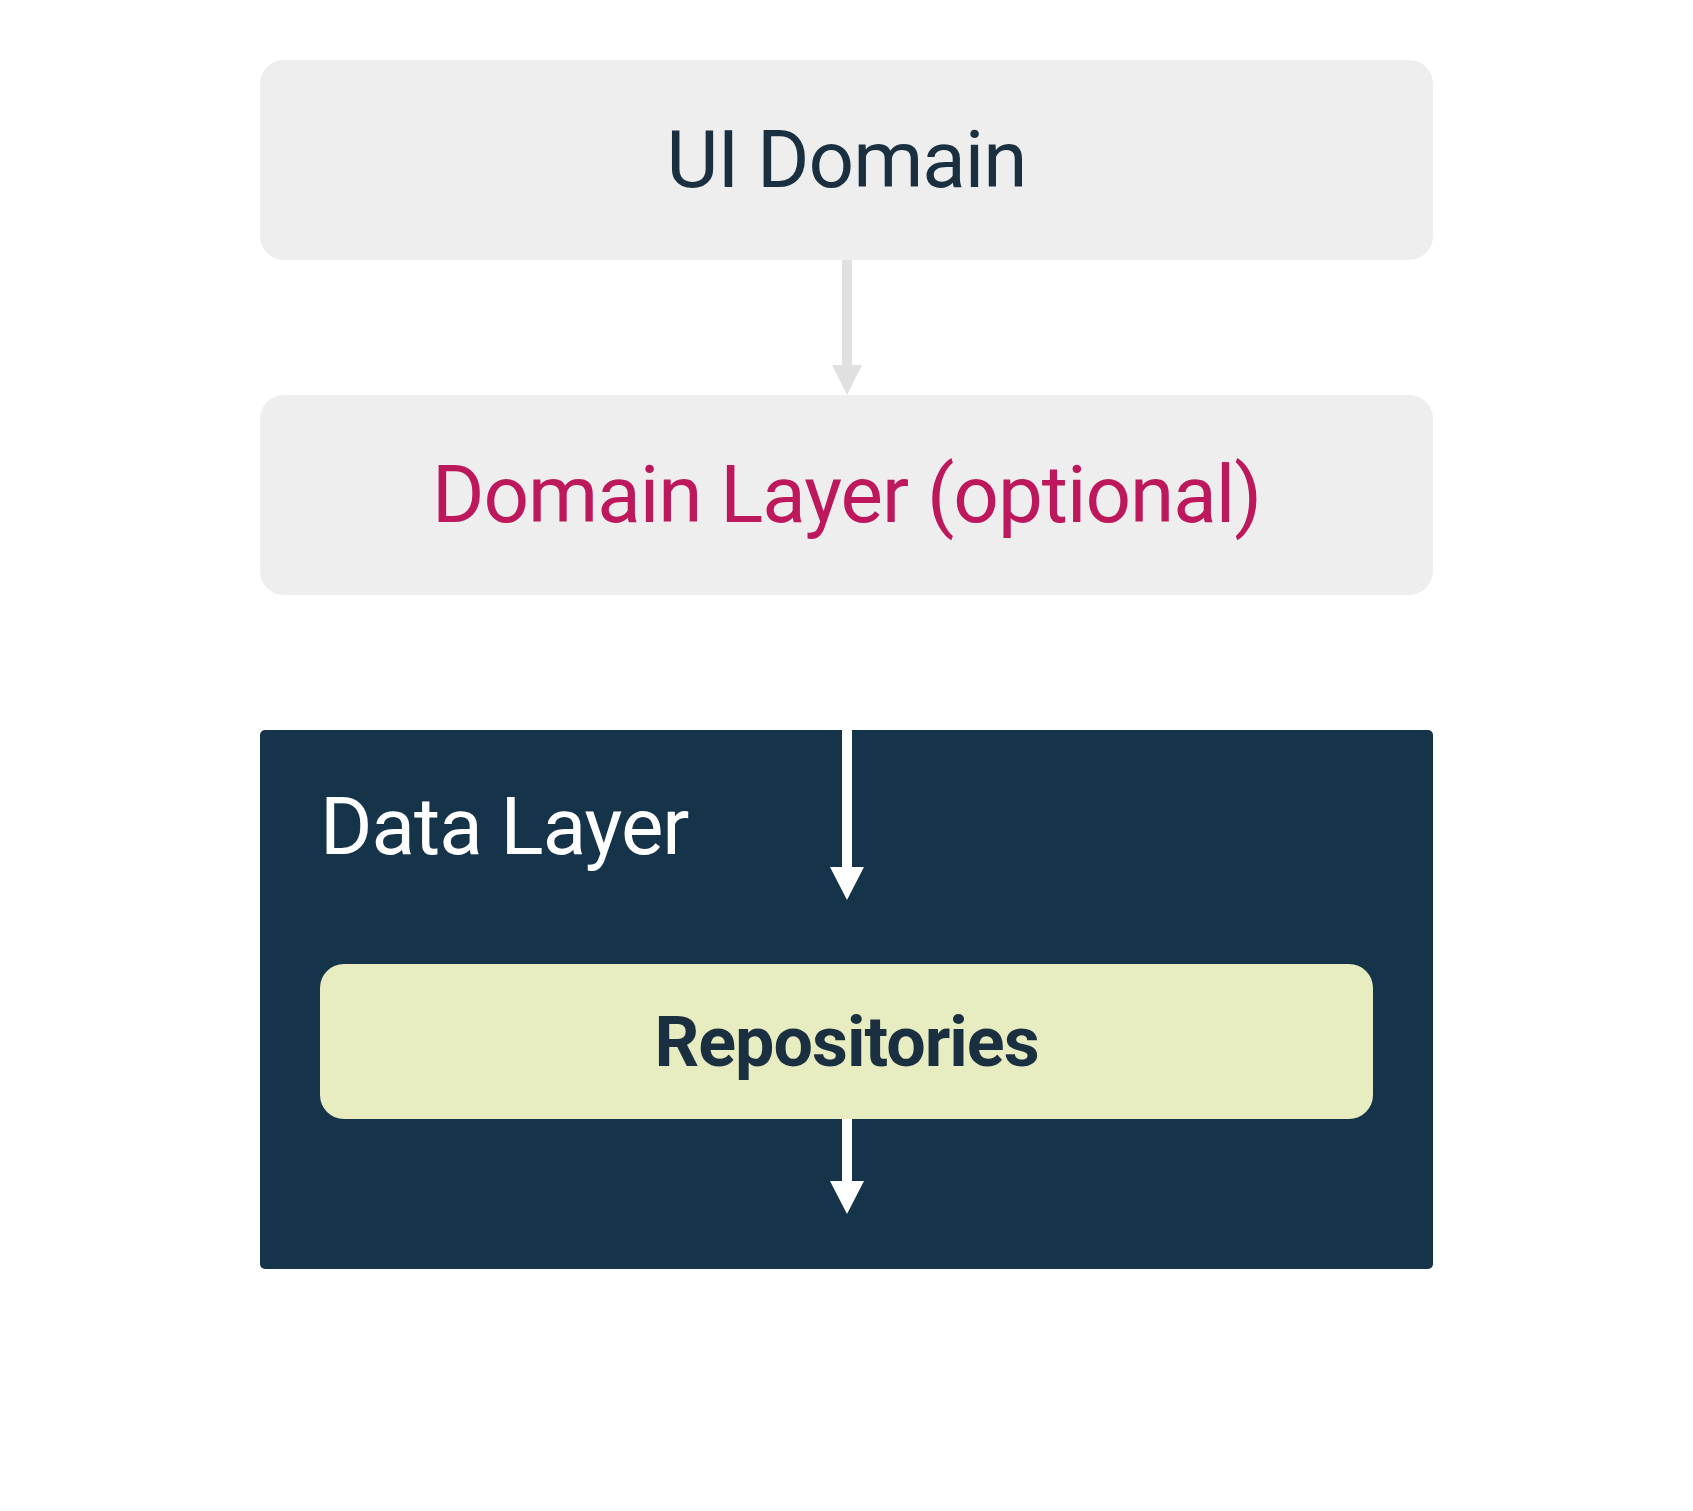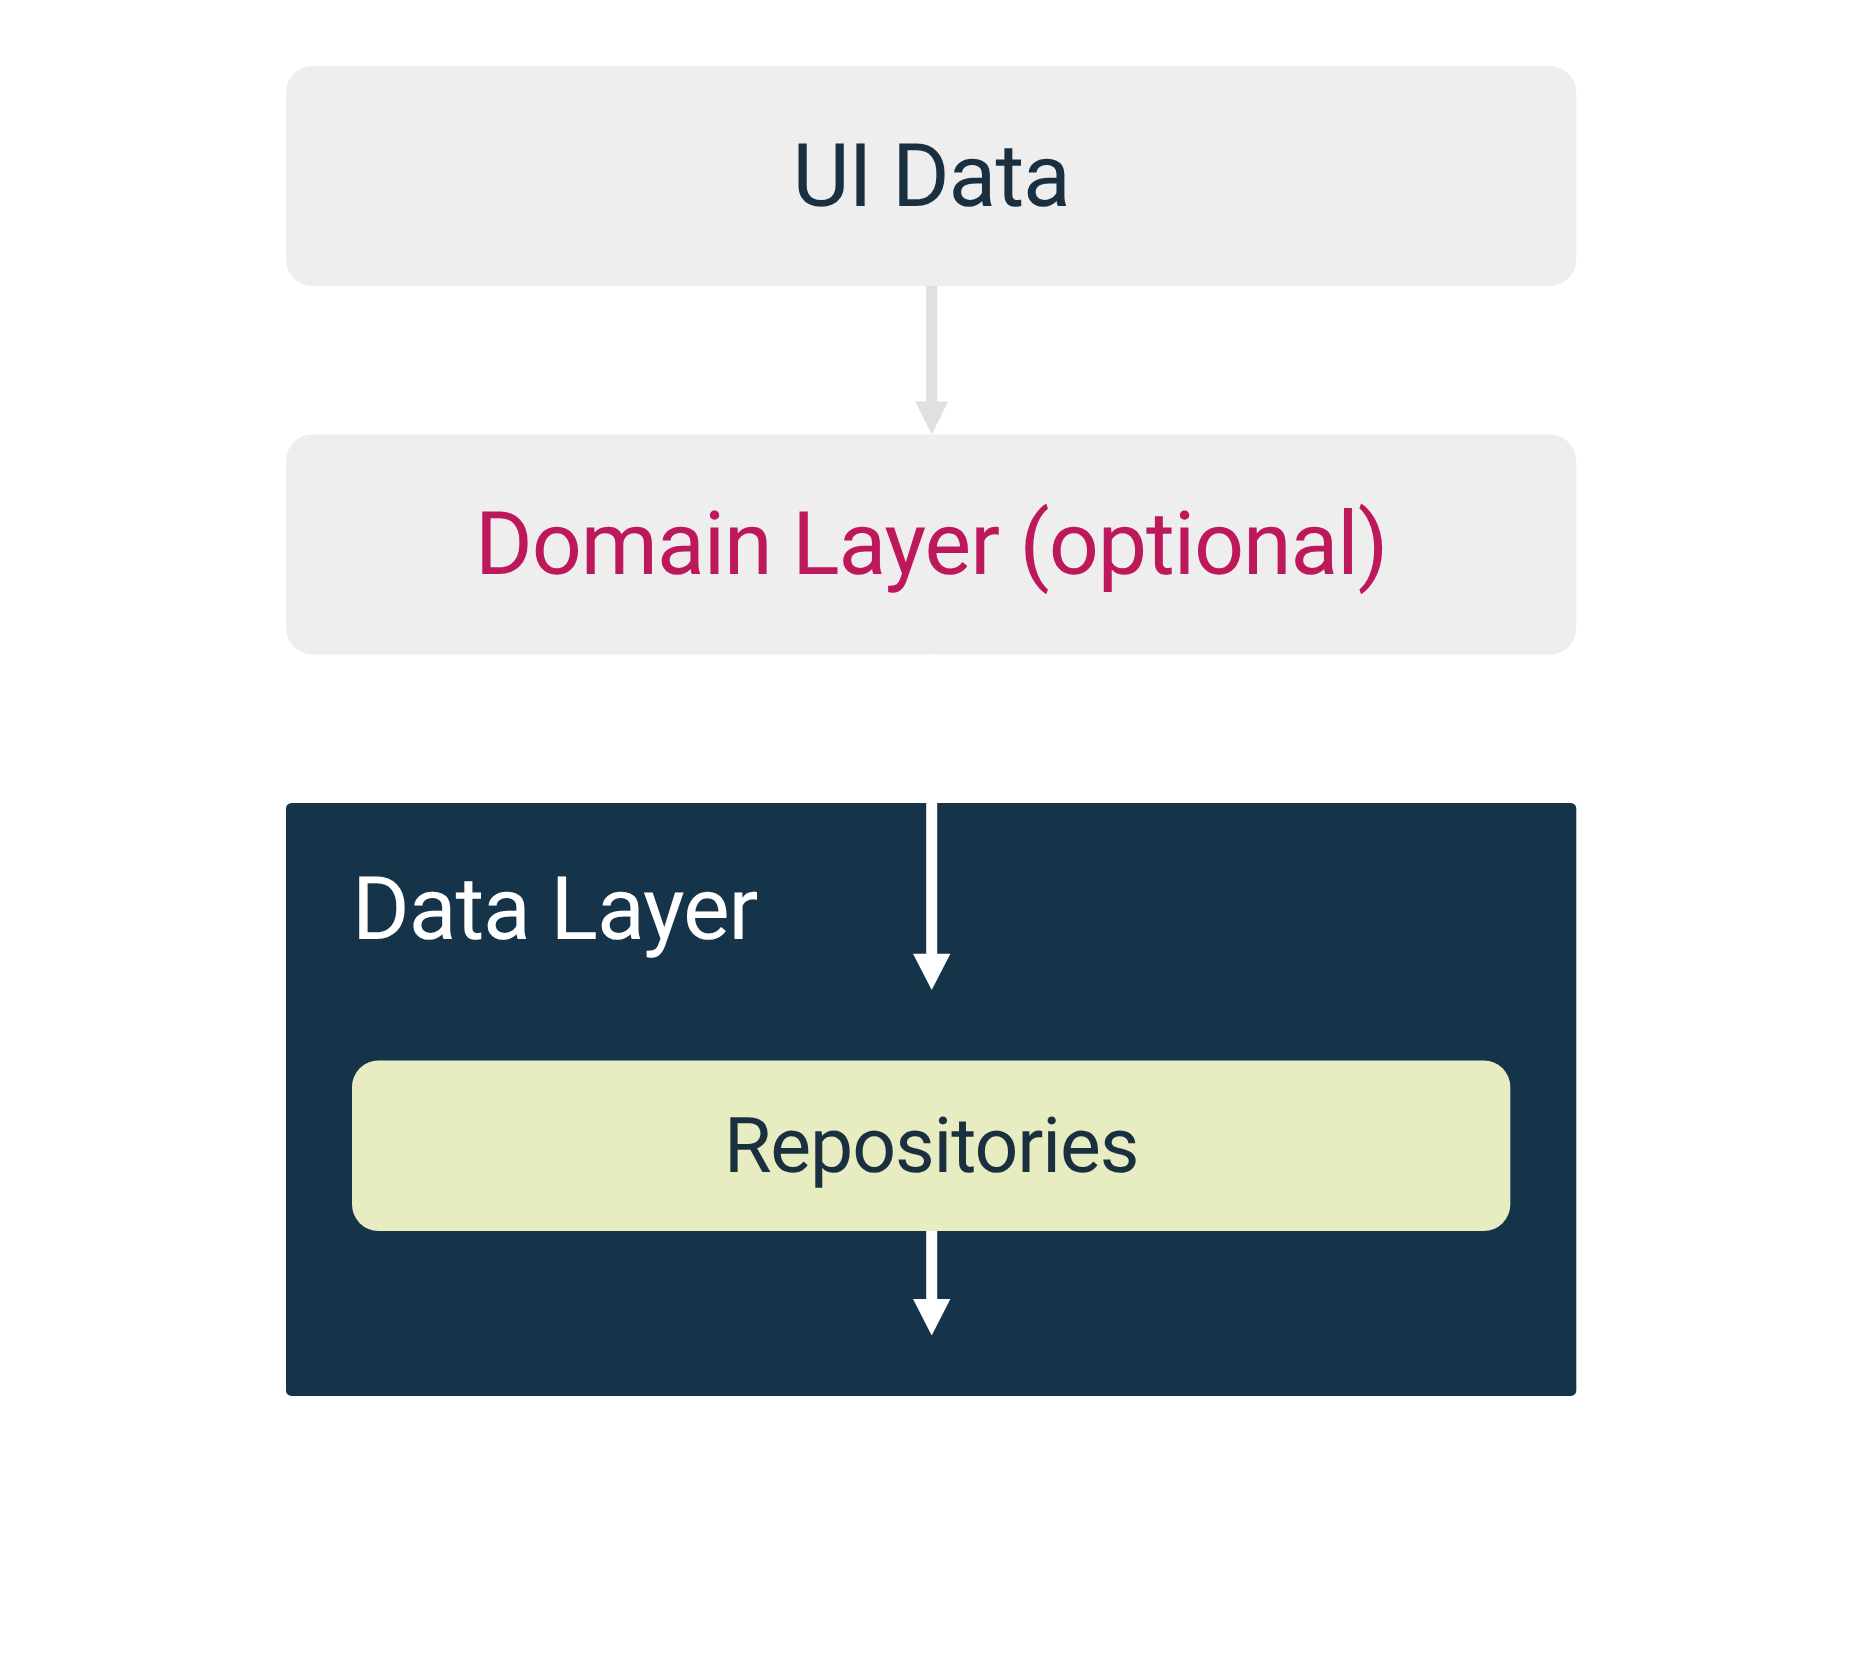--- a/index.html
+++ b/index.html
@@ -61,21 +61,21 @@
       align-self: flex-start;
     }
     
     .inner-box {
       width: 100%;
       border-radius: 24px;
       display: flex;
       align-items: center;
       justify-content: center;
       font-size: 70px;
-      font-weight: 400;
+      font-weight: 700;
       letter-spacing: -1px;
       color: #1a3040;
       height: 155px;
     }
     
     .repositories-box {
       background: #e7edc1;
     }
     
     .data-sources-box {
@@ -95,21 +95,21 @@
     
     .arrow-white-inner {
       height: 95px;
     }
     
   </style>
 </head>
 <body>
 
 <div class="layer-box ui-layer">
-  <span>UI Data</span>
+  <span>UI Domain</span>
 </div>
 
 <div class="arrow-container">
   <svg class="arrow-light" viewBox="0 0 40 135" width="40">
     <line x1="20" y1="0" x2="20" y2="110" stroke="#e0e0e0" stroke-width="10"></line>
     <polygon points="20,135 5,105 35,105" fill="#e0e0e0"></polygon>
   </svg>
 </div>
 
 <div class="layer-box domain-layer">

